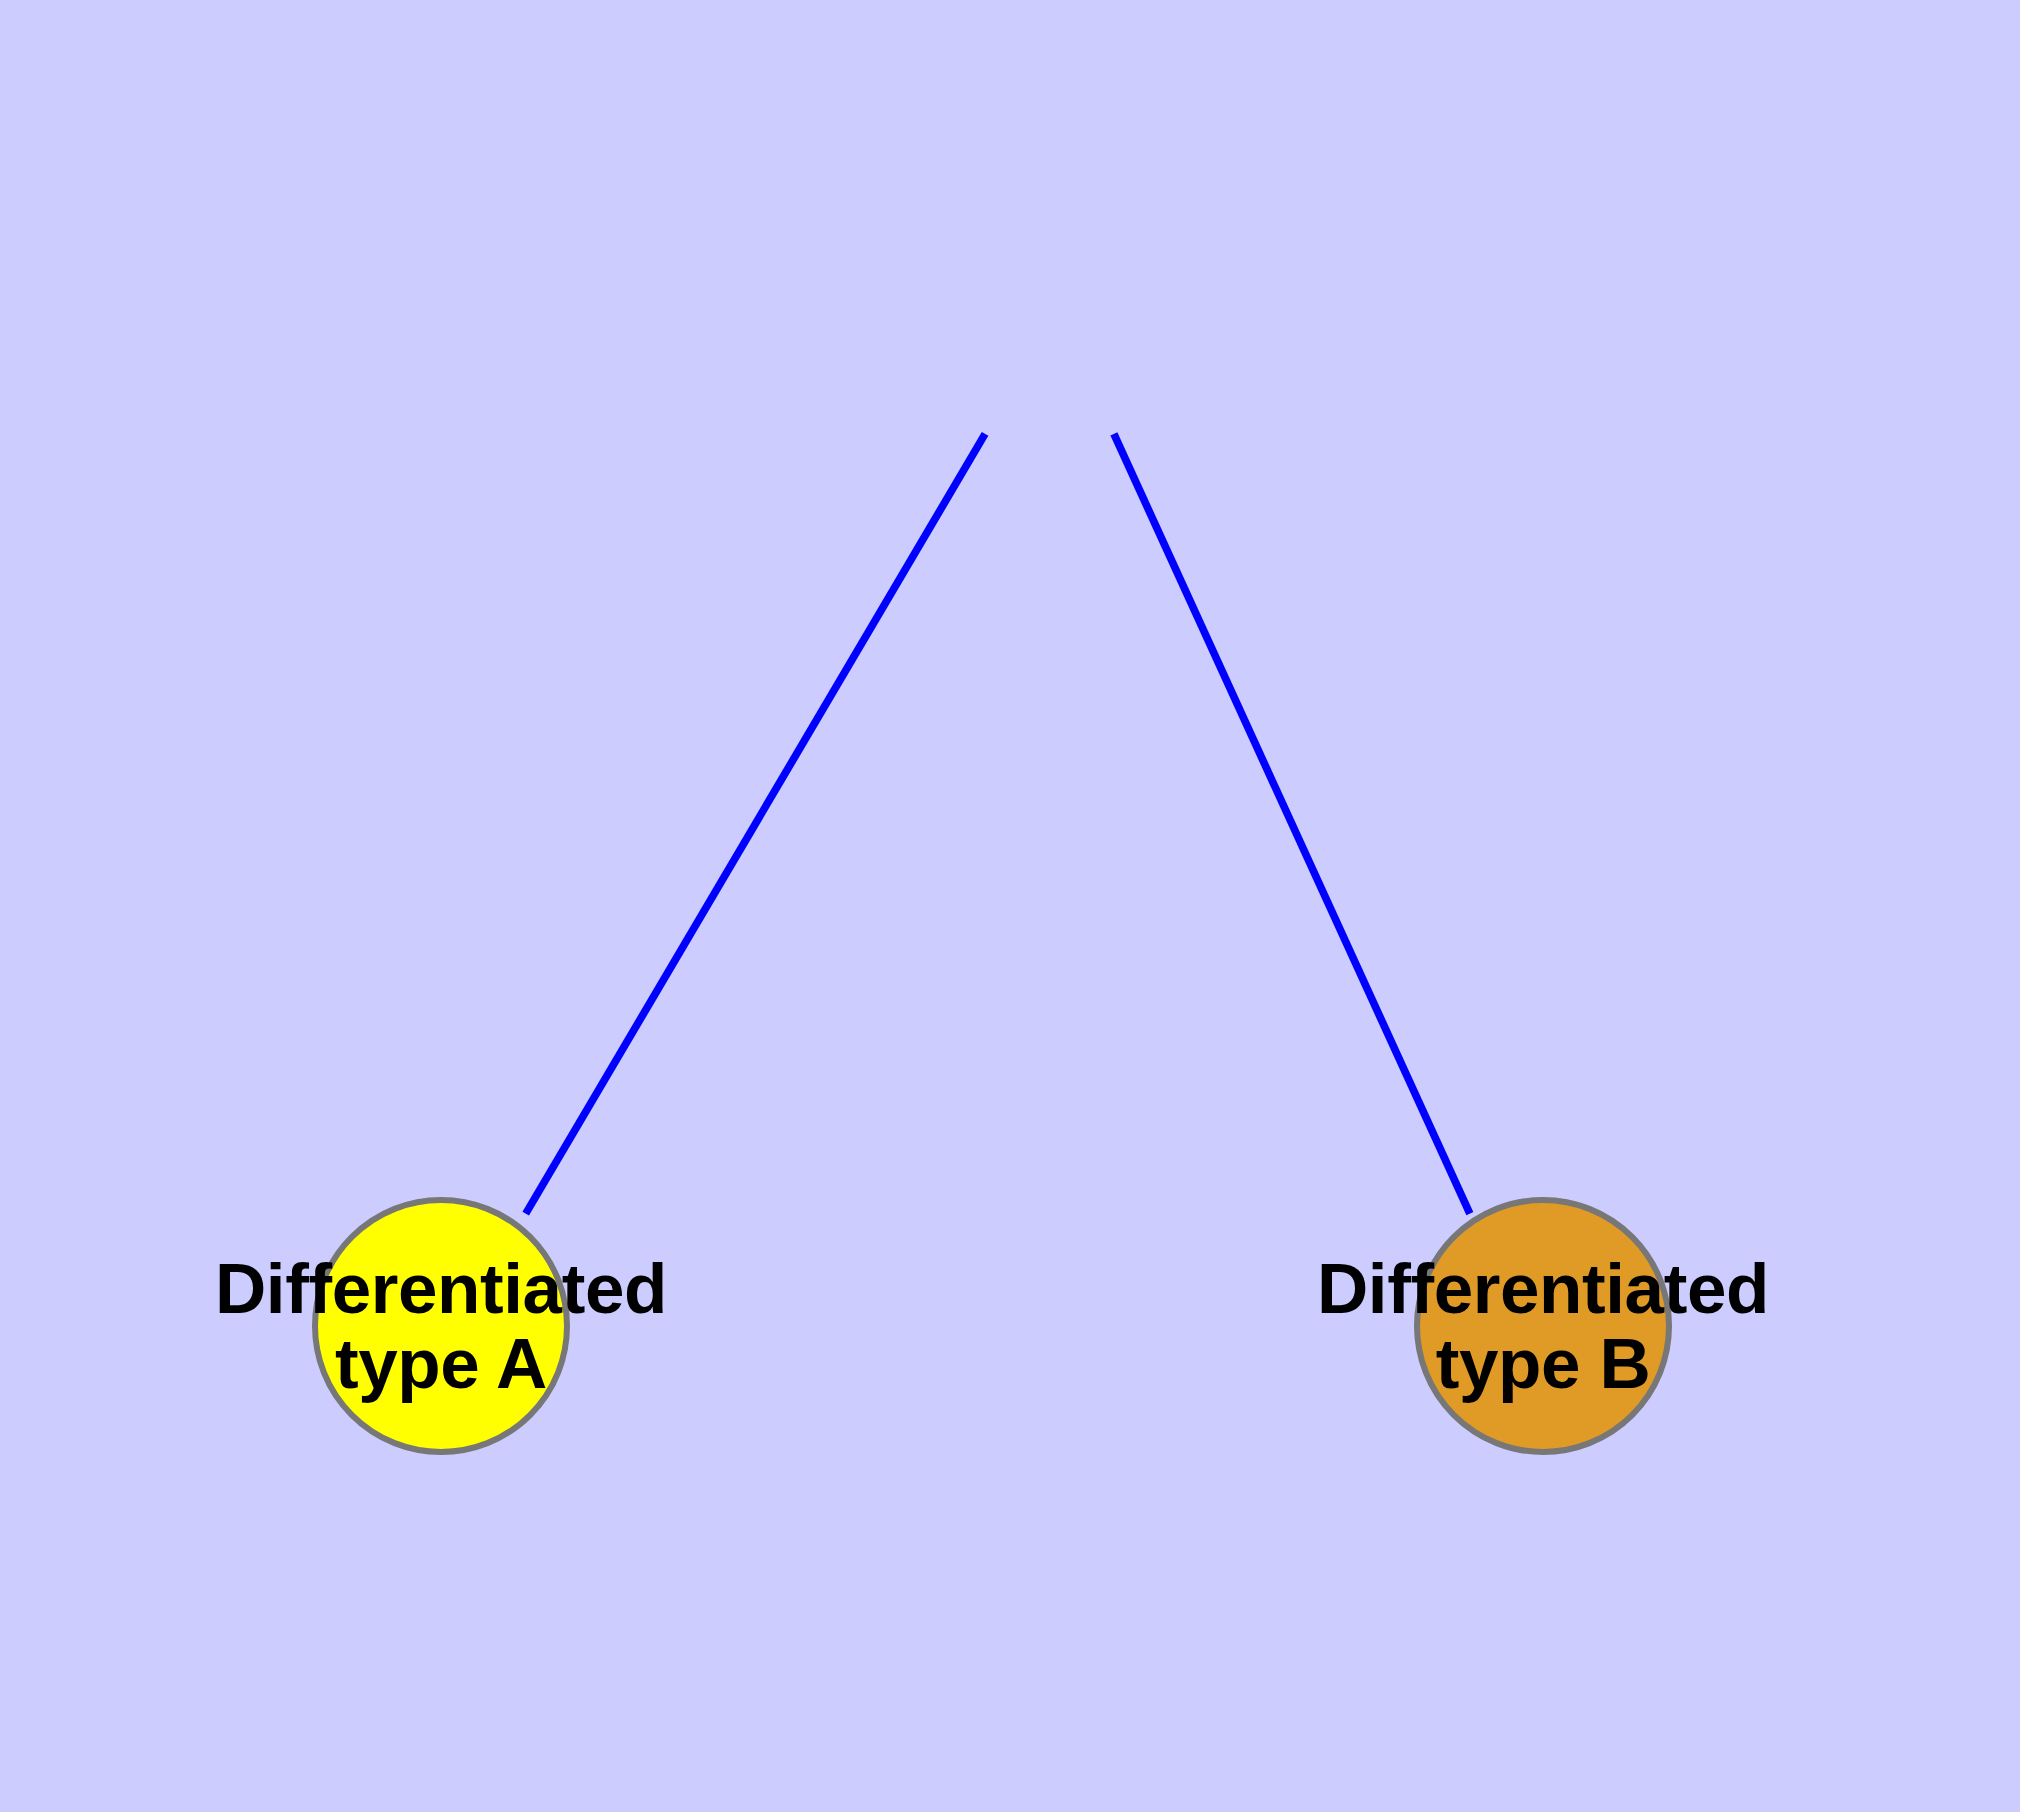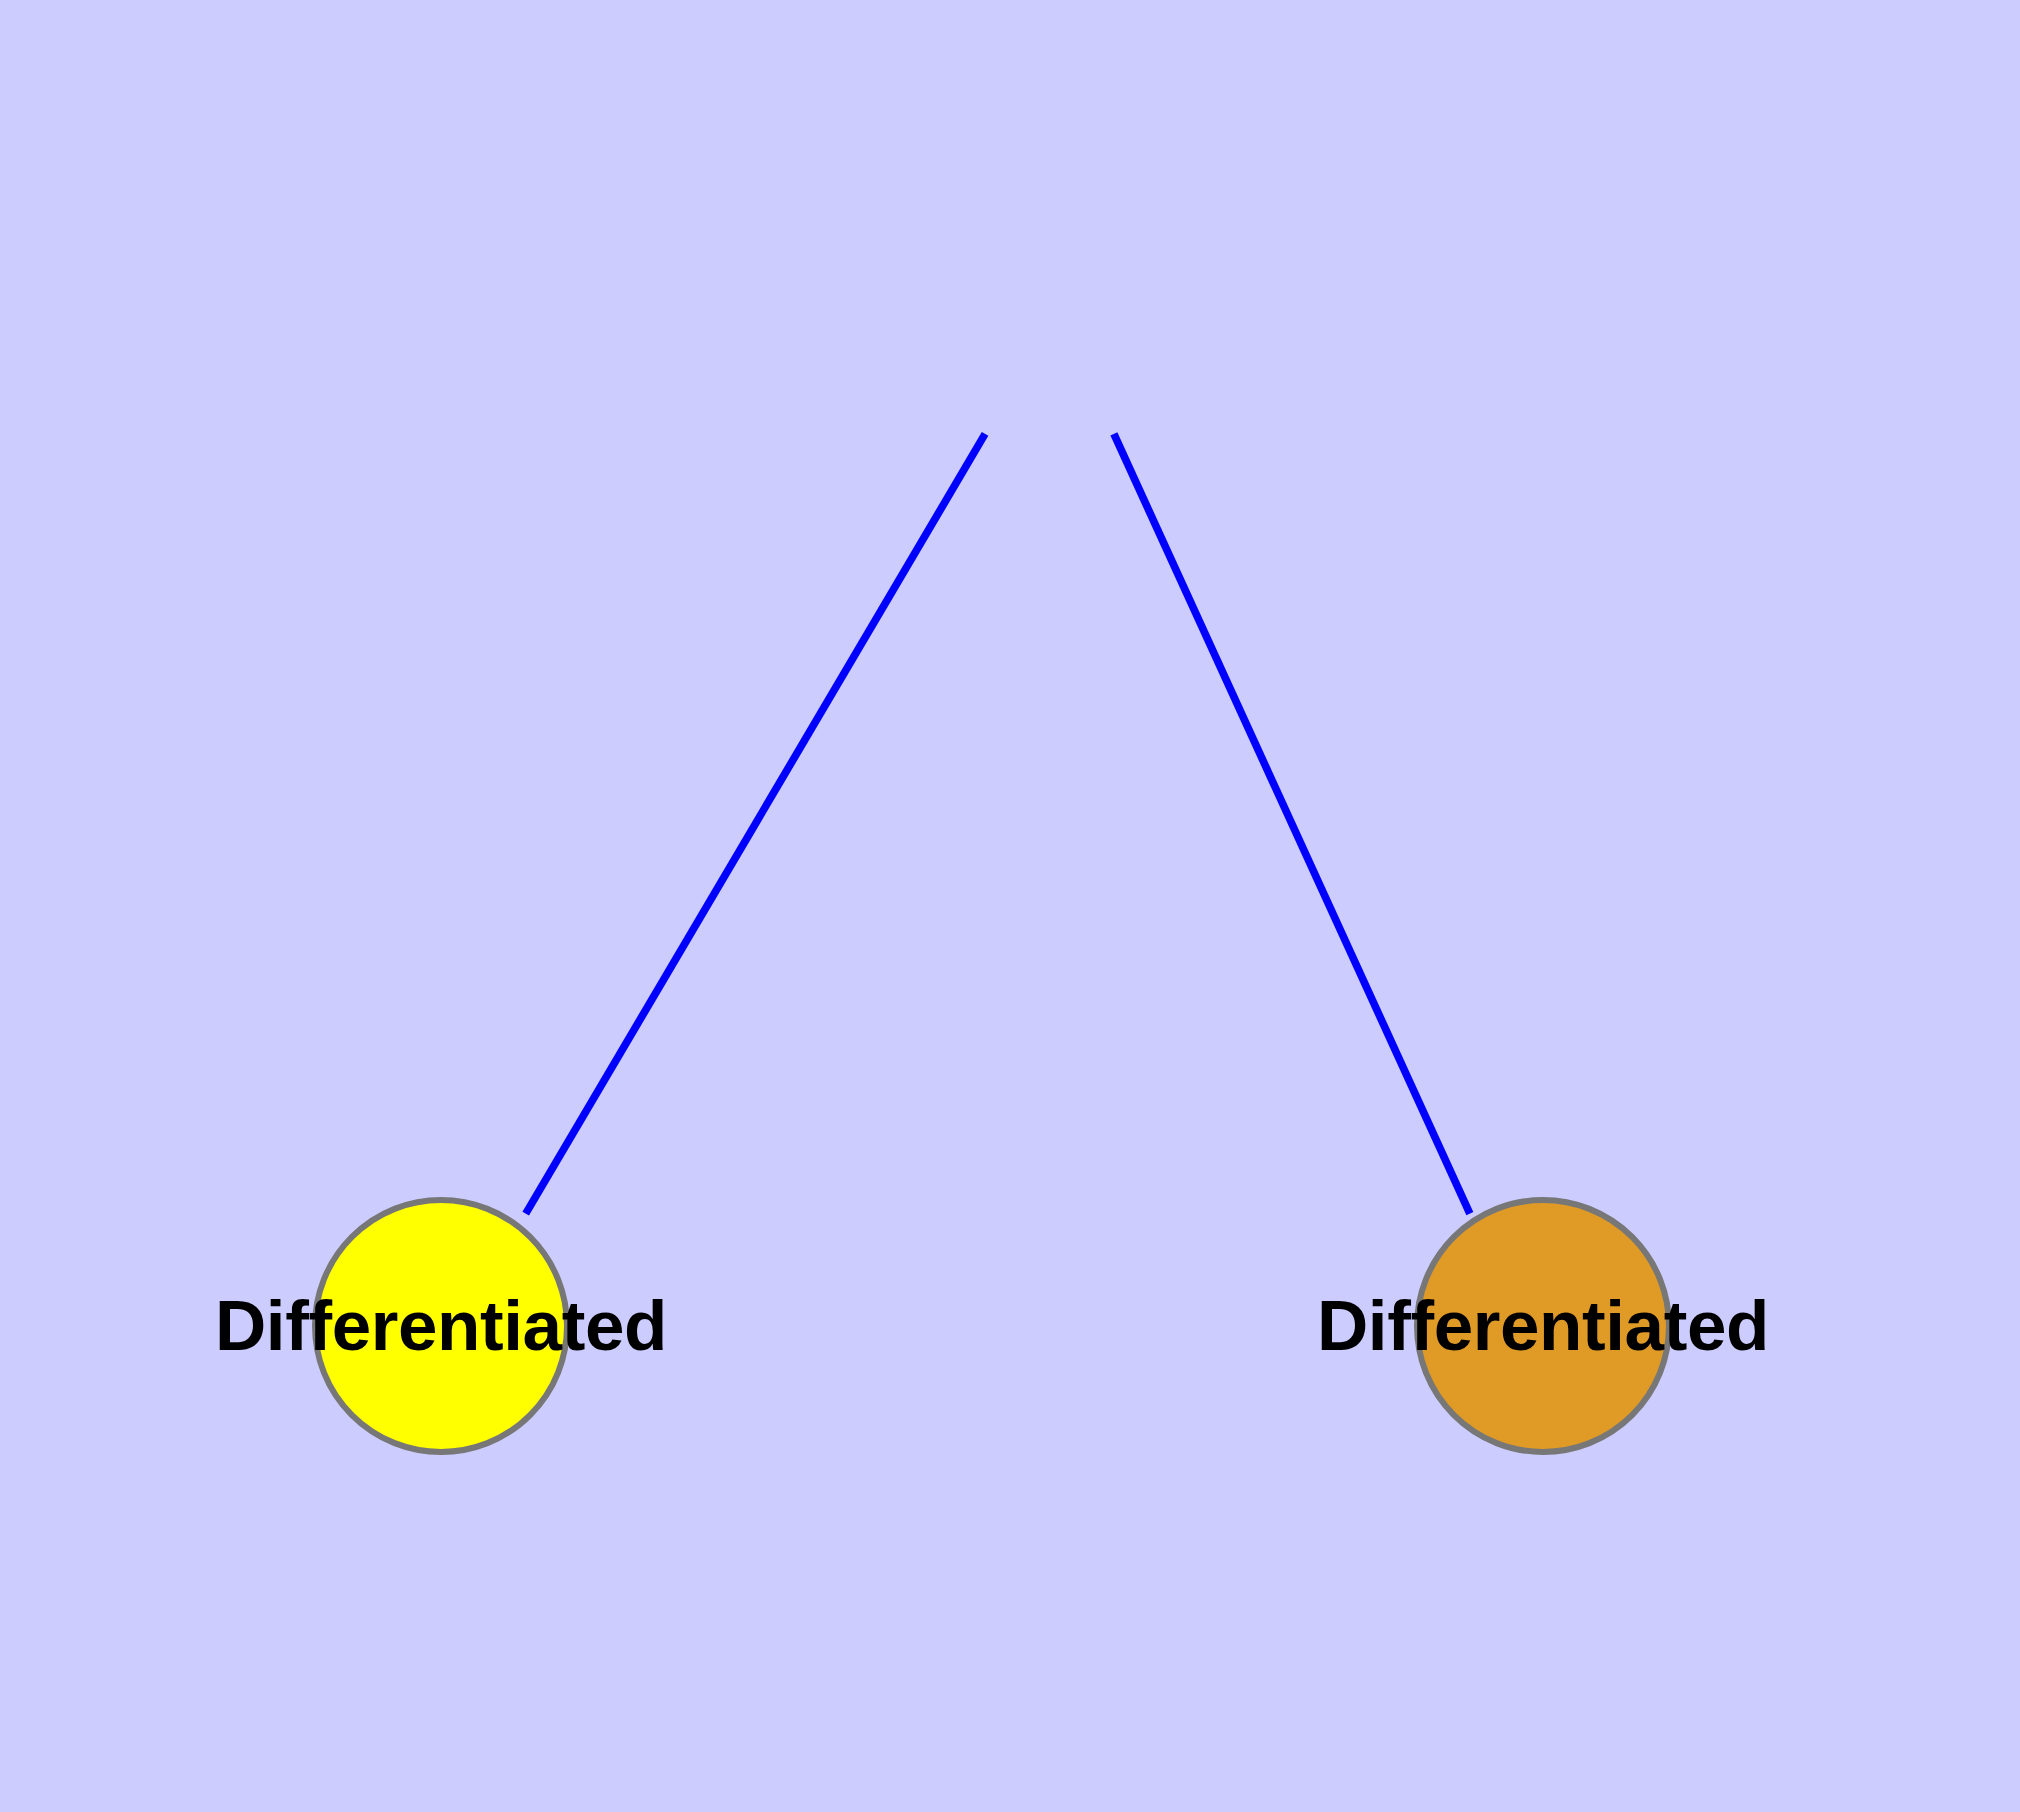--- a/index.html
+++ b/index.html
@@ -108,24 +108,26 @@
   <svg id="edge-layer" viewBox="0 0 2384 2138" width="2021" height="1812" xmlns="http://www.w3.org/2000/svg">
     <line x1="1162" y1="512" x2="620" y2="1432" stroke="#0000ff" stroke-width="9" stroke-linecap="butt"></line>
     <line x1="1314" y1="512" x2="1734" y2="1432" stroke="#0000ff" stroke-width="9" stroke-linecap="butt"></line>
   </svg>
 
 
   <div class="node" id="node-diff-a">
     <div class="node-circle"></div>
     <div class="node-label">
       <div>Differentiated</div>
+      <div>type A</div>
     </div>
   </div>
 
   <div class="node" id="node-diff-b">
     <div class="node-circle"></div>
     <div class="node-label">
       <div>Differentiated</div>
+      <div>type B</div>
     </div>
   </div>
 
 </div>
 
 
 </body></html>

